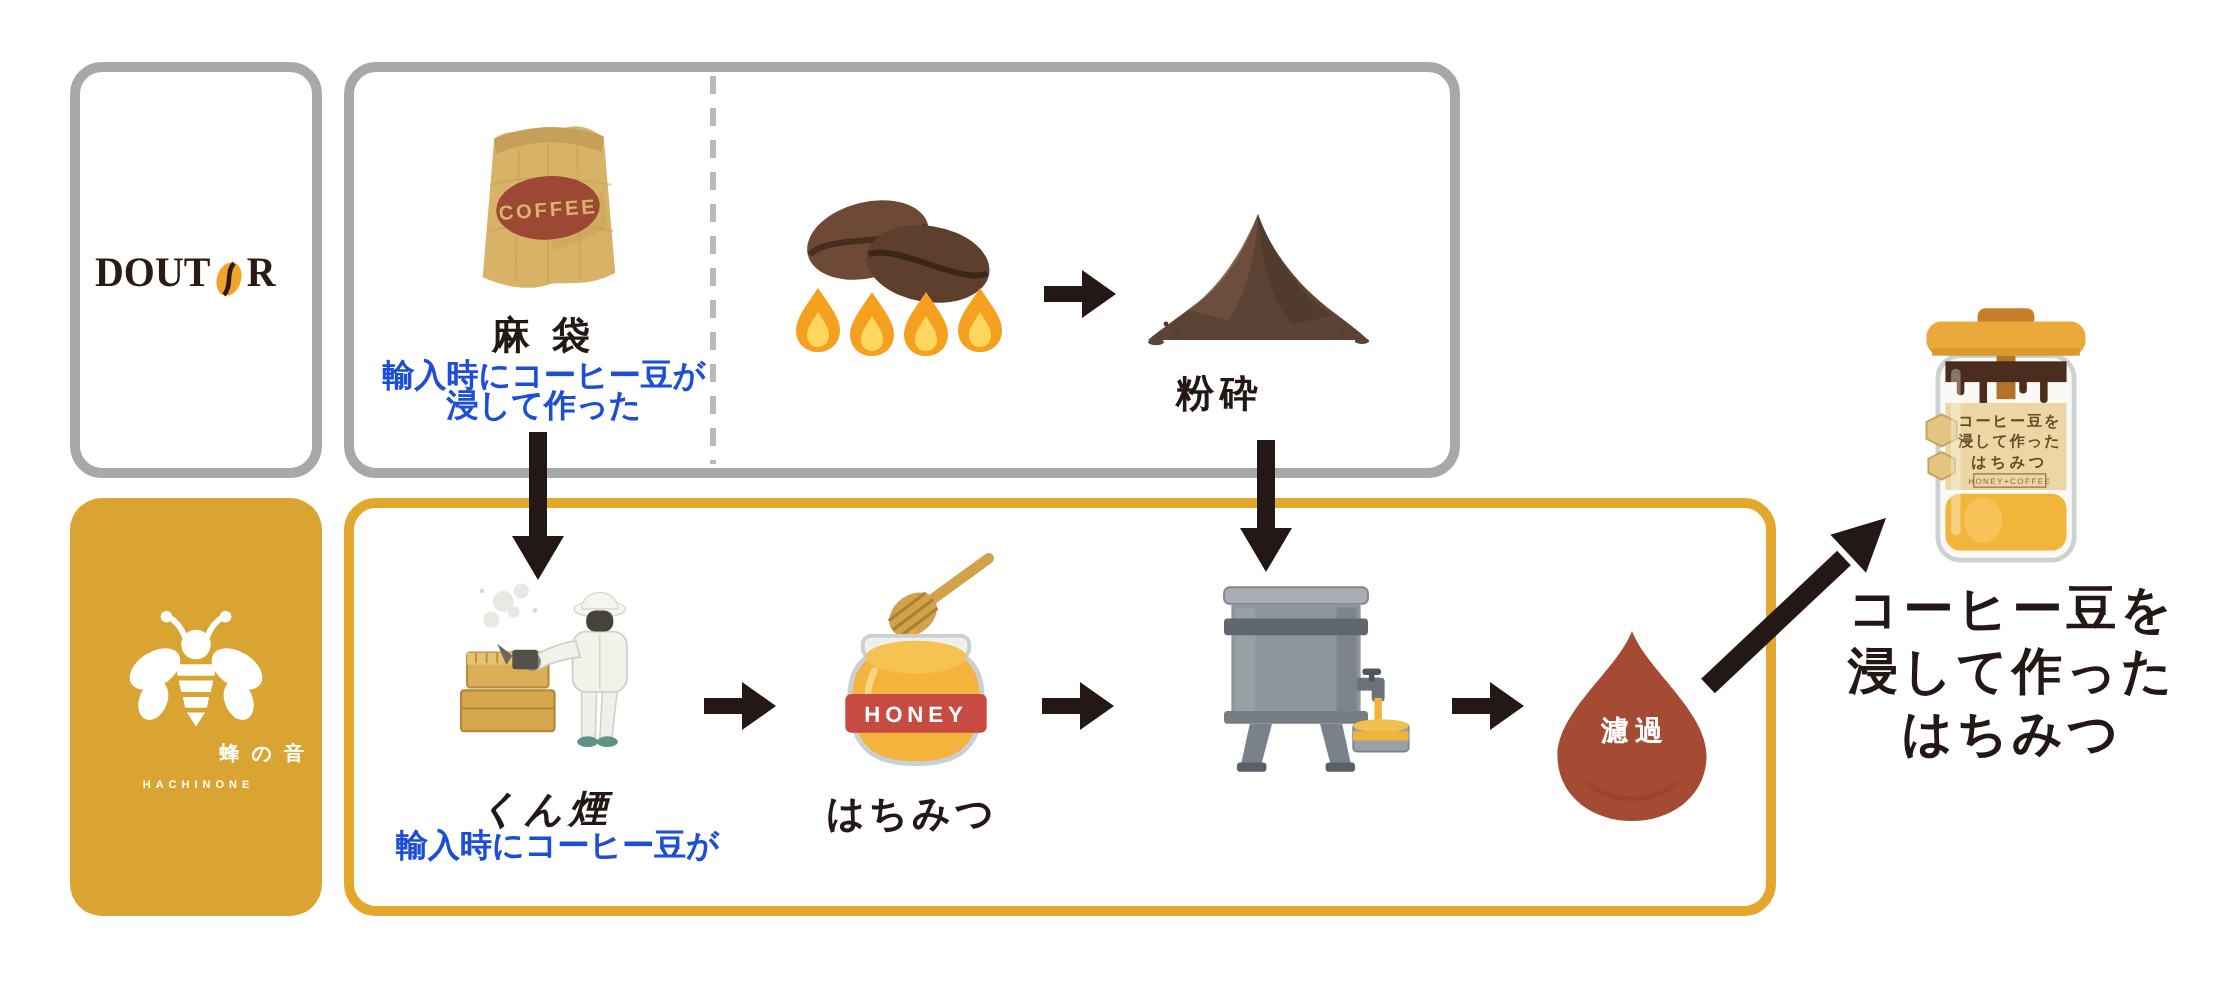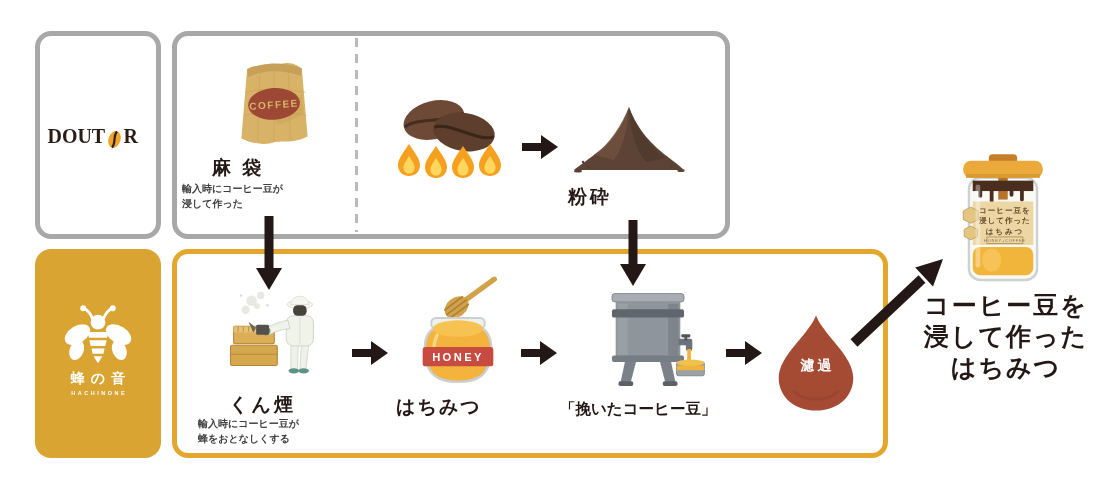--- a/index.html
+++ b/index.html
@@ -12,45 +12,45 @@
   .stage {
     position:relative; width:1120px; height:494px;
     background:#ffffff; overflow:hidden;
   }
   .panel { position:absolute; border-radius:16px; }
   .panel-gray   { border:5px solid #a8a8a8; background:#ffffff; }
   .panel-yellow { border:5px solid #e3a72e; background:#ffffff; }
   .panel-fill   { background:#d9a431; }
 
   .abs { position:absolute; }
-  .ctr { text-align:left; }
+  .ctr { text-align:center; }
 
   .step-label { font-weight:bold; font-size:19px; letter-spacing:3px; color:#231815; white-space:nowrap; }
-  .step-sub   { font-weight:bold; font-size:10px; line-height:15px; color:#404040; white-space:nowrap; }
+  .step-sub   { font-weight:bold; font-size:16px; line-height:15px; color:#1d4ed8; white-space:nowrap; }
   .soak-label { font-weight:bold; font-size:15.5px; line-height:21px; color:#231815; white-space:nowrap; }
 
   .dashed-divider {
     position:absolute; left:355px; top:38px; width:3px; height:194px;
     background:repeating-linear-gradient(to bottom,#b9b9b9 0 9px,transparent 9px 16px);
   }
 
   .doutor-logo {
     position:absolute; left:41px; top:121px; width:102px; height:28px;
     display:flex; align-items:flex-end; justify-content:center;
   }
   .doutor-text {
     font-family:"Liberation Serif","DejaVu Serif",serif;
     font-weight:bold; font-size:21px; letter-spacing:0px; color:#2a1c14;
     transform:scaleX(0.95); transform-origin:center;
   }
   .doutor-logo svg { margin:0 1px; }
 
   .brand-jp {
-    position:absolute; left:38px; top:370px; width:120px; text-align:center;
-    color:#ffffff; font-weight:bold; font-size:14px; letter-spacing:6px; text-indent:6px;
+    position:absolute; left:38px; top:370px; width:120px; text-align:right;
+    color:#ffffff; font-weight:bold; font-size:10px; letter-spacing:6px; text-indent:6px;
   }
   .brand-roman {
     position:absolute; left:38px; top:390px; width:120px; text-align:center;
     color:#ffffff; font-size:5.5px; letter-spacing:2.5px; text-indent:2.5px; font-weight:bold;
   }
 
   .filter-label {
     position:absolute; left:0; top:46px; width:100%; text-align:center;
     color:#ffffff; font-weight:bold; font-size:14px; letter-spacing:3px; text-indent:3px;
   }
@@ -166,21 +166,21 @@
   <svg class="abs" style="left:570px; top:104px;" width="118" height="70" viewBox="0 0 118 70">
     <path d="M59 3 C64 18 76 36 94 50 C102 56 110 62 114 66 L4 66 C10 61 20 54 28 48 C44 37 54 18 59 3 Z" fill="#5c4335"></path>
     <path d="M59 3 C52 20 40 40 24 51 L44 56 C54 42 58 22 59 3 Z" fill="#70503d" opacity="0.85"></path>
     <path d="M59 3 C66 22 78 42 96 54 L76 58 C64 44 60 22 59 3 Z" fill="#4c372b" opacity="0.7"></path>
     <ellipse cx="8" cy="67" rx="4" ry="1.6" fill="#5c4335"></ellipse>
     <ellipse cx="111" cy="66.5" rx="3.6" ry="1.5" fill="#5c4335"></ellipse>
     <circle cx="18" cy="63" r="1.6" fill="#553e30"></circle>
     <circle cx="101" cy="62" r="1.6" fill="#553e30"></circle>
     <circle cx="13" cy="58" r="1.2" fill="#553e30"></circle>
   </svg>
-  <div class="abs ctr" style="left:568px; top:184px; width:120px;">
+  <div class="abs ctr" style="left:550px; top:184px; width:120px;">
     <div class="step-label">粉砕</div>
   </div>
 
   <svg class="abs" style="left:256px; top:216px;" width="26" height="74" viewBox="0 0 26 74">
     <path d="M8.5 0 H17.5 V52 H26 L13 74 L0 52 H8.5 Z" fill="#231815"></path>
   </svg>
   <svg class="abs" style="left:620px; top:220px;" width="26" height="66" viewBox="0 0 26 66">
     <path d="M8.5 0 H17.5 V44 H26 L13 66 L0 44 H8.5 Z" fill="#231815"></path>
   </svg>
 
@@ -203,26 +203,25 @@
     <rect x="80" y="36" width="36" height="40" rx="9" fill="#f0f3ea" stroke="#ccd2c6" stroke-width="1.2"></rect>
     <path d="M98 38 V74" stroke="#d6dbd0" stroke-width="1.2"></path>
     <path d="M82 42 C70 44 62 48 54 52 L57 61 C67 56 75 54 85 53 Z" fill="#f0f3ea" stroke="#ccd2c6" stroke-width="1.2"></path>
     <circle cx="53" cy="56" r="6" fill="#6f8d77"></circle>
     <rect x="40" y="48" width="17" height="13" rx="2" fill="#55514a"></rect>
     <path d="M40 52 L30 44 L36 58 Z" fill="#6b665e"></path>
     <ellipse cx="98" cy="21" rx="17" ry="5.5" fill="#f6f6f0" stroke="#d8dacf" stroke-width="1"></ellipse>
     <path d="M86 21 A12 11 0 0 1 110 21 Z" fill="#f6f6f0" stroke="#d8dacf" stroke-width="1"></path>
     <rect x="89" y="22" width="18" height="14" rx="6" fill="#46423c"></rect>
   </svg>
-  <div class="abs ctr" style="left:229px; top:392px; width:120px;">
+  <div class="abs ctr" style="left:213px; top:392px; width:120px;font-style:italic;">
     <div class="step-label">くん煙</div>
   </div>
   <div class="abs ctr" style="left:198px; top:416px; width:150px;">
     <div class="step-sub">輸入時にコーヒー豆が</div>
-    <div class="step-sub">蜂をおとなしくする</div>
   </div>
 
   <svg class="abs" style="left:352px; top:340px;" width="36" height="26" viewBox="0 0 36 26">
     <path d="M0 9 H19 V1 L36 13 L19 25 V17 H0 Z" fill="#231815"></path>
   </svg>
 
   <svg class="abs" style="left:412px; top:272px;" width="92" height="118" viewBox="0 0 95 115">
     <line x1="52" y1="28" x2="85" y2="4" stroke="#d2a24b" stroke-width="5.5" stroke-linecap="round"></line>
     <g transform="rotate(-37 46 33)">
       <ellipse cx="46" cy="33" rx="13.5" ry="10" fill="#d2a24b"></ellipse>
@@ -258,21 +257,20 @@
     <rect x="98" y="57" width="12" height="7" fill="#6b727a"></rect>
     <rect x="106" y="57" width="7" height="13" rx="2" fill="#6b727a"></rect>
     <rect x="101" y="52" width="10" height="3.5" rx="1.5" fill="#50565d"></rect>
     <rect x="104.5" y="54" width="3" height="5" fill="#50565d"></rect>
     <rect x="107.5" y="68" width="4" height="14" fill="#f1b33c"></rect>
     <rect x="96" y="82" width="30" height="15" rx="2" fill="#9aa1a7" stroke="#7d848b" stroke-width="1"></rect>
     <ellipse cx="111" cy="83" rx="15" ry="3.5" fill="#f1c14e"></ellipse>
     <rect x="96" y="86" width="30" height="5" fill="#f1b33c"></rect>
   </svg>
   <div class="abs ctr" style="left:560px; top:398px; width:170px;">
-    <div class="soak-label">「挽いたコーヒー豆」</div>
   </div>
 
   <svg class="abs" style="left:726px; top:340px;" width="36" height="26" viewBox="0 0 36 26">
     <path d="M0 9 H19 V1 L36 13 L19 25 V17 H0 Z" fill="#231815"></path>
   </svg>
 
   <div class="abs" style="left:775px; top:311px; width:82px; height:104px;">
     <svg width="82" height="104" viewBox="0 0 88 108">
       <path d="M44 3 C52 24 84 46 84 70 C84 91 66 105 44 105 C22 105 4 91 4 70 C4 46 36 24 44 3 Z" fill="#a54b34"></path>
       <path d="M20 84 C30 96 58 96 68 84" stroke="#8f3f2b" stroke-width="3" fill="none" opacity="0.5"></path>

